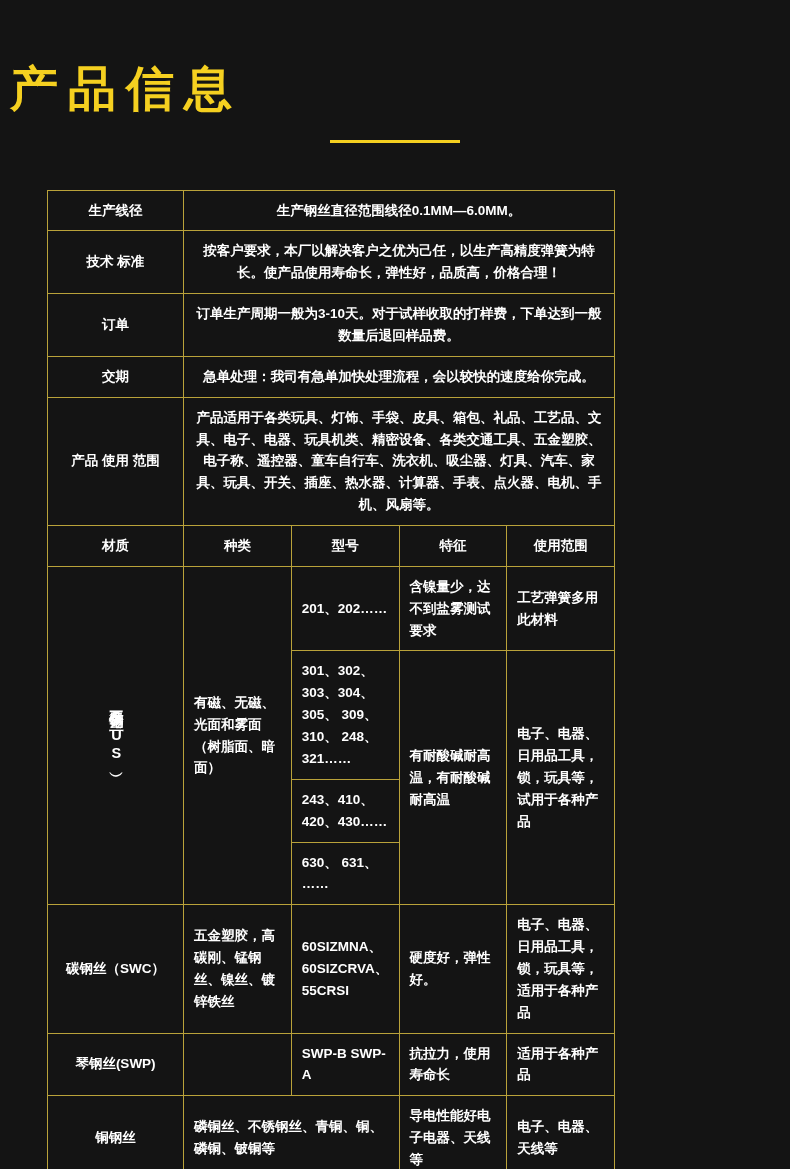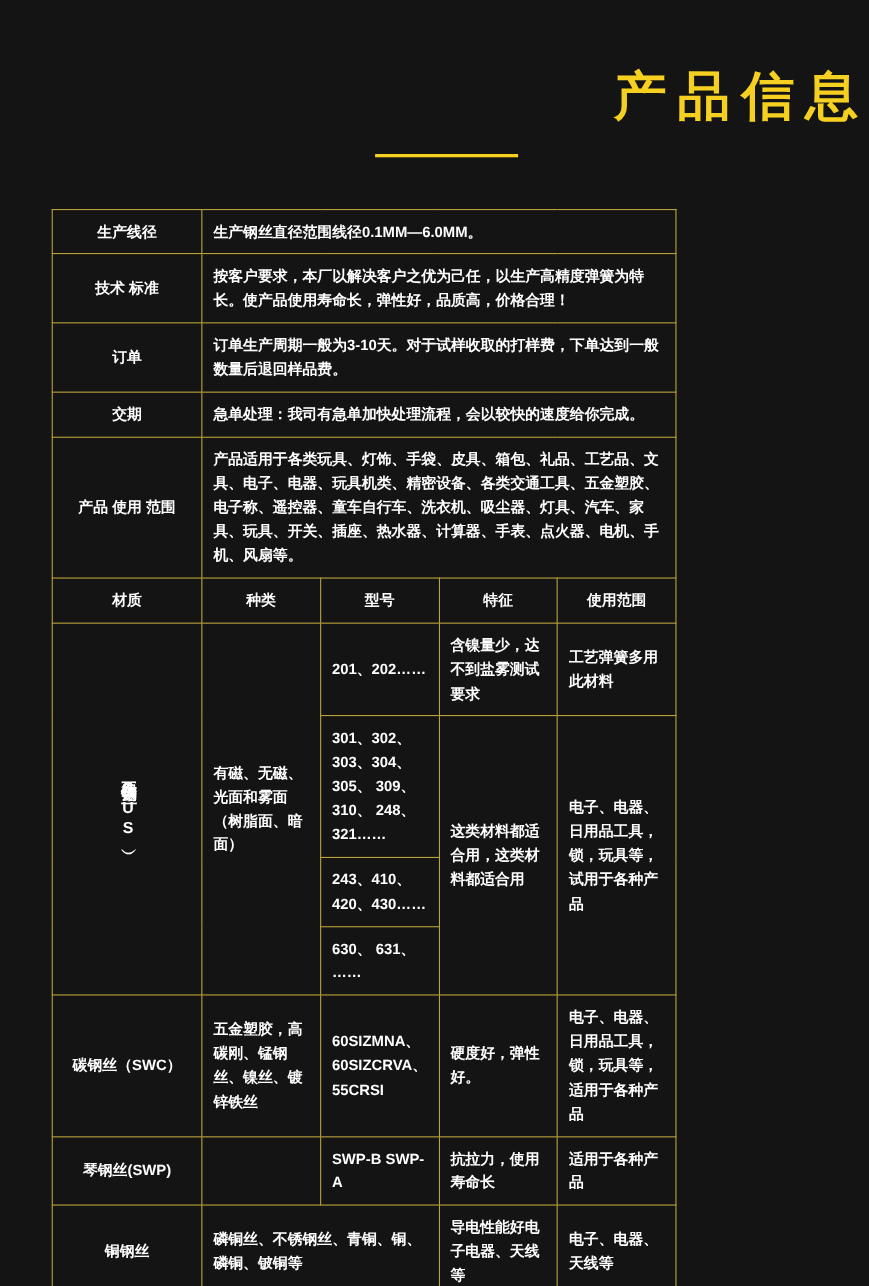--- a/index.html
+++ b/index.html
@@ -16,22 +16,21 @@
   }
   .page {
     position: relative;
     width: 790px;
     height: 1169px;
     background: #141414;
     box-sizing: border-box;
   }
   .title-block {
     padding-top: 60px;
-    text-align: right;
-    padding-left: 22px;
+    text-align: left;
   }
   .title {
     font-size: 48px;
     letter-spacing: 10px;
     color: #f5d020;
     font-weight: bold;
     line-height: 1.2;
     text-indent: 10px;
   }
   .title-underline {
@@ -57,21 +56,21 @@
     vertical-align: middle;
     box-sizing: border-box;
   }
   td.label {
     text-align: center;
     font-weight: bold;
     font-size: 14px;
     width: 136px;
   }
   td.content {
-    text-align: left;
+    text-align: center;
     font-weight: bold;
     font-size: 13.5px;
   }
   td.head {
     text-align: center;
     font-weight: bold;
     font-size: 14.5px;
     padding: 16px 6px;
   }
   td.cell {
@@ -144,21 +143,21 @@
           <td class="cell vcell" rowspan="4">
             <span class="vertical-label">不锈钢丝（SUS）</span>
           </td>
           <td class="cell" rowspan="4">有磁、无磁、光面和雾面（树脂面、暗面）</td>
           <td class="cell">201、202……</td>
           <td class="cell">含镍量少，达不到盐雾测试要求</td>
           <td class="cell">工艺弹簧多用此材料</td>
         </tr>
         <tr>
           <td class="cell">301、302、303、304、305、 309、310、 248、321……</td>
-          <td class="cell" rowspan="3">这类材料都适合用，这类材料都适合用</td>
+          <td class="cell" rowspan="3">有耐酸碱耐高温，有耐酸碱耐高温</td>
           <td class="cell" rowspan="3">电子、电器、日用品工具，锁，玩具等，试用于各种产品</td>
         </tr>
         <tr>
           <td class="cell">243、410、420、430……</td>
         </tr>
         <tr>
           <td class="cell">630、 631、 ……</td>
         </tr>
 
         <tr>

